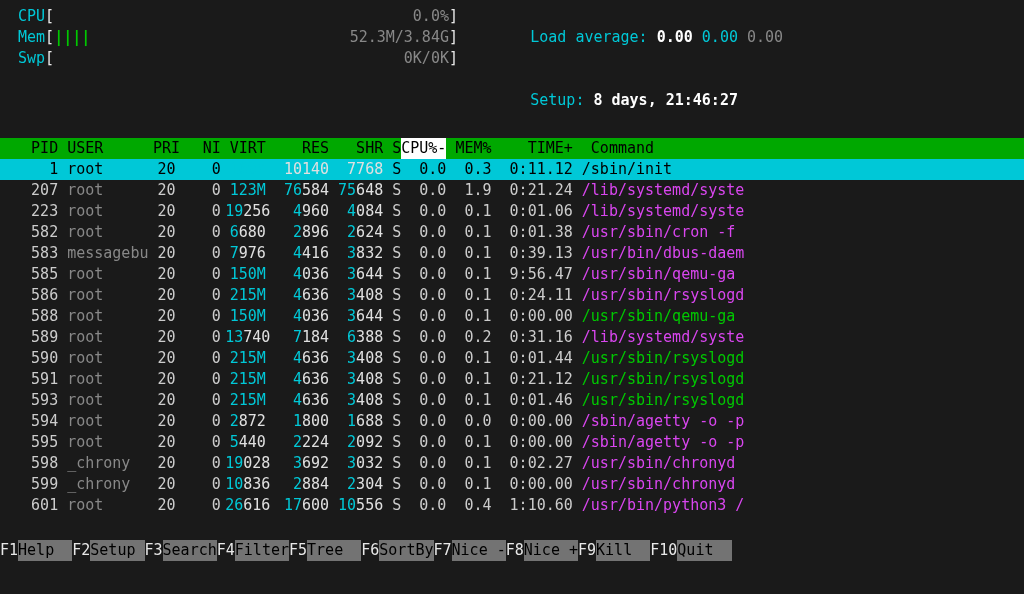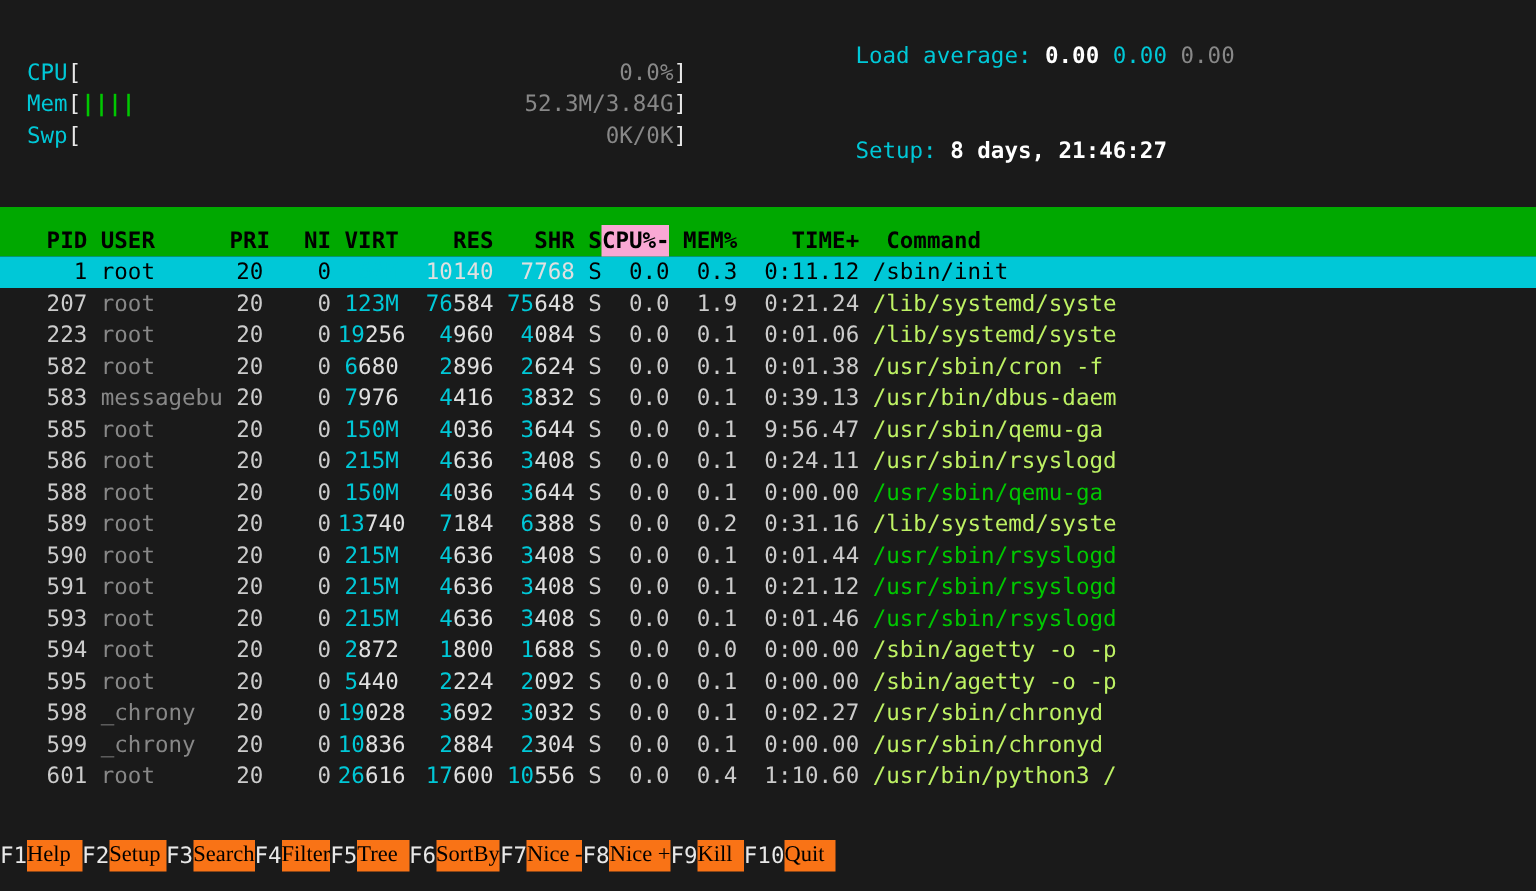--- a/index.html
+++ b/index.html
@@ -11,45 +11,43 @@
     color: #cccccc;
     width: 1024px;
     height: 594px;
     overflow: hidden;
   }
   .screen {
     padding: 6px 0 0 0;
   }
   .top {
     display: flex;
-    gap: 40px;
     padding: 0 18px 6px 18px;
-    align-items: center;
   }
   .meters { min-width: 440px; }
   .meter-row {
     display: flex;
     white-space: pre;
   }
   .cyan { color: #00c8d7; }
   .grey { color: #888888; }
   .white { color: #e8e8e8; }
   .bwhite { color: #ffffff; font-weight: 600; }
   .green { color: #00c800; }
   .bar-tick { color: #00c800; font-weight: 600; }
   .info .row { white-space: pre; }
   .header-row {
     background: #00a800;
     color: #000000;
     display: flex;
     white-space: pre;
-    padding: 12px 4px 0 4px;
-    font-weight: 700;
+    padding: 0 4px 0 4px;
+    font-weight: 400;
   }
-  .header-row .sortcol { background: #f9a8d4; }
+  .header-row .sortcol { background: #ffffff; }
   .proc-row {
     display: flex;
     white-space: pre;
     padding: 0 4px 0 4px;
   }
   .proc-row.selected {
     background: #00c8d7;
     color: #000000;
   }
   .col { display: inline-block; overflow: hidden; }
@@ -59,37 +57,37 @@
   .c-ni   { width: 4ch; text-align: right; }
   .c-virt { width: 6ch; text-align: center; }
   .c-res  { width: 6ch; text-align: right; }
   .c-shr  { width: 6ch; text-align: right; }
   .c-s    { width: 2ch; text-align: right; }
   .c-cpu  { width: 5ch; text-align: right; }
   .c-mem  { width: 5ch; text-align: right; }
   .c-time { width: 9ch; text-align: right; }
   .c-cmd  { flex: 1; padding-left: 1ch; }
   .proc-row .c-user { color: #888888; }
-  .proc-row .cmd-grey { color: #bef264; }
+  .proc-row .cmd-grey { color: #d946ef; }
   .proc-row .cmd-green { color: #00c800; }
   .proc-row.selected .c-user,
   .proc-row.selected .cmd-grey,
   .proc-row.selected .cmd-green { color: #000000; }
   .mem-cyan { color: #00c8d7; }
   .mem-white { color: #e0e0e0; }
   .foot {
     position: absolute;
-    top: 560px;
+    top: 540px;
     left: 0;
     width: 1024px;
     display: flex;
     white-space: pre;
   }
   .fkey { color: #e8e8e8; }
-  .flabel { background: #f97316; color: #000000; font-family: Liberation Serif, serif; }
+  .flabel { background: #737373; color: #000000; }
 </style>
 </head>
 <body>
 
 <div class="screen">
 
   <div class="top">
     <div class="meters">
       <div class="meter-row">
         <span class="cyan">CPU</span><span class="white">[</span><span class="bar-tick"></span><span class="grey" style="flex:1;text-align:right;display:inline-block;width:33ch"><span>0.0%</span></span><span class="white">]</span>

